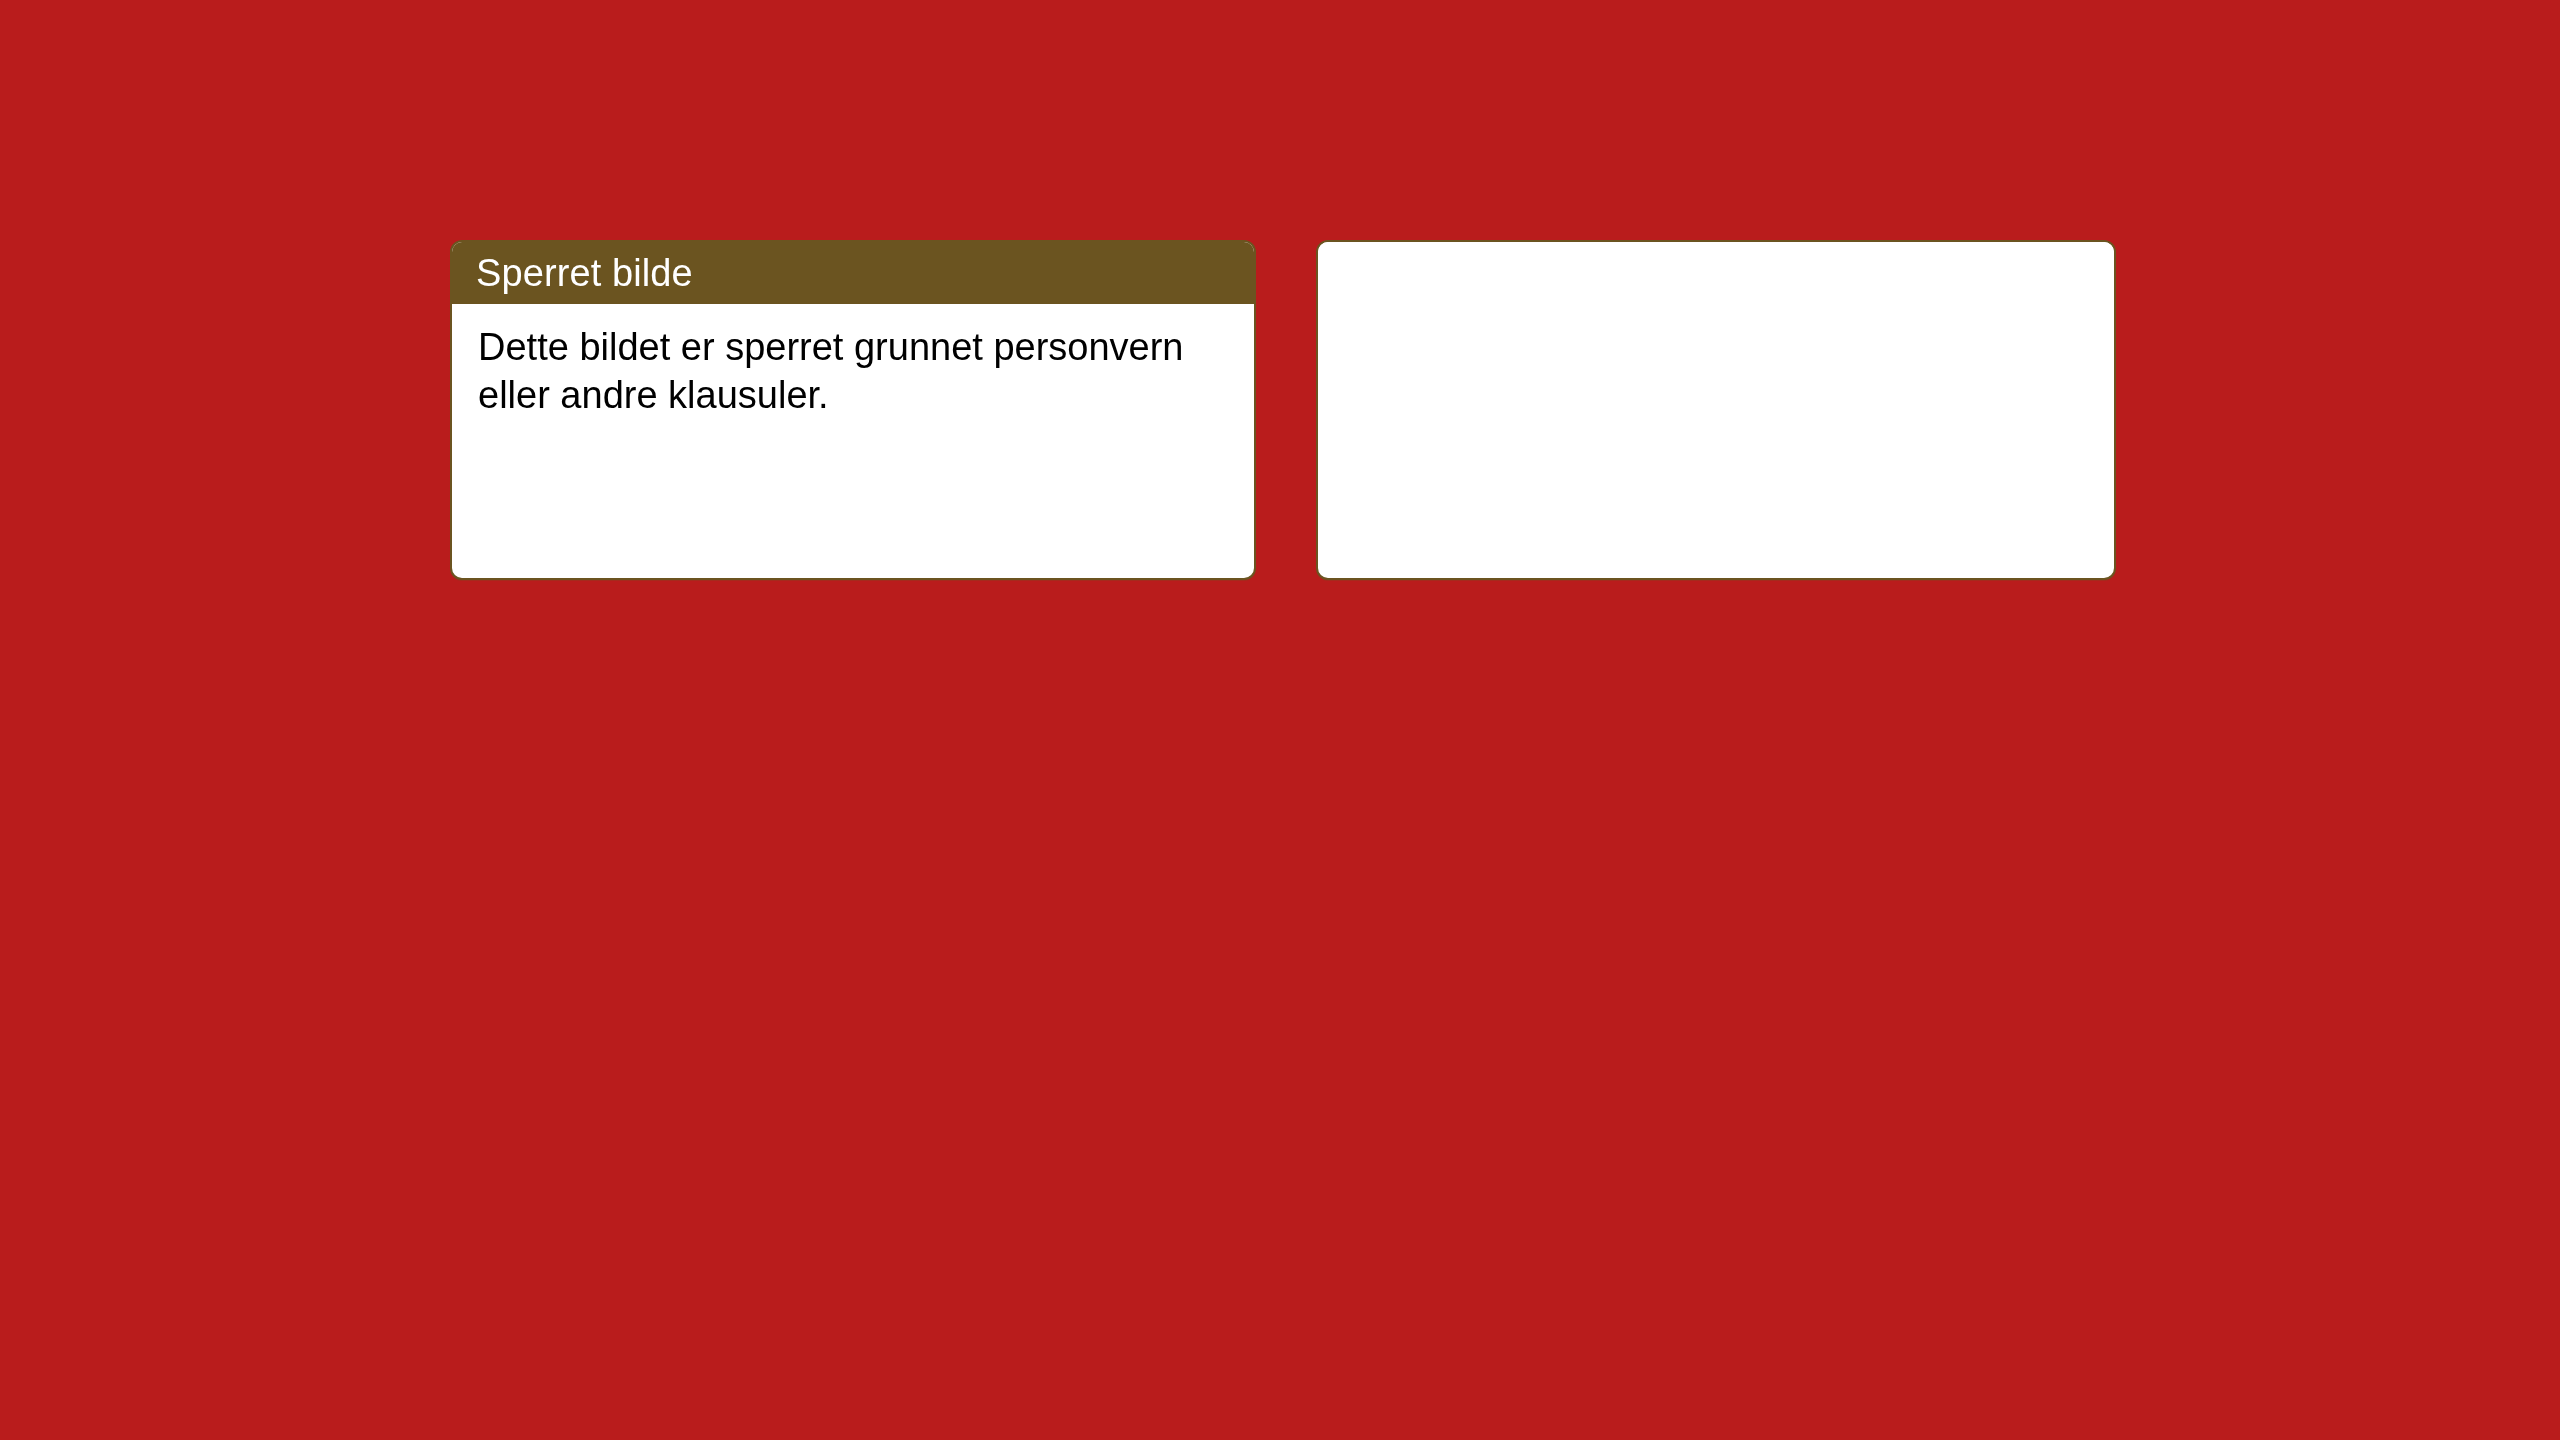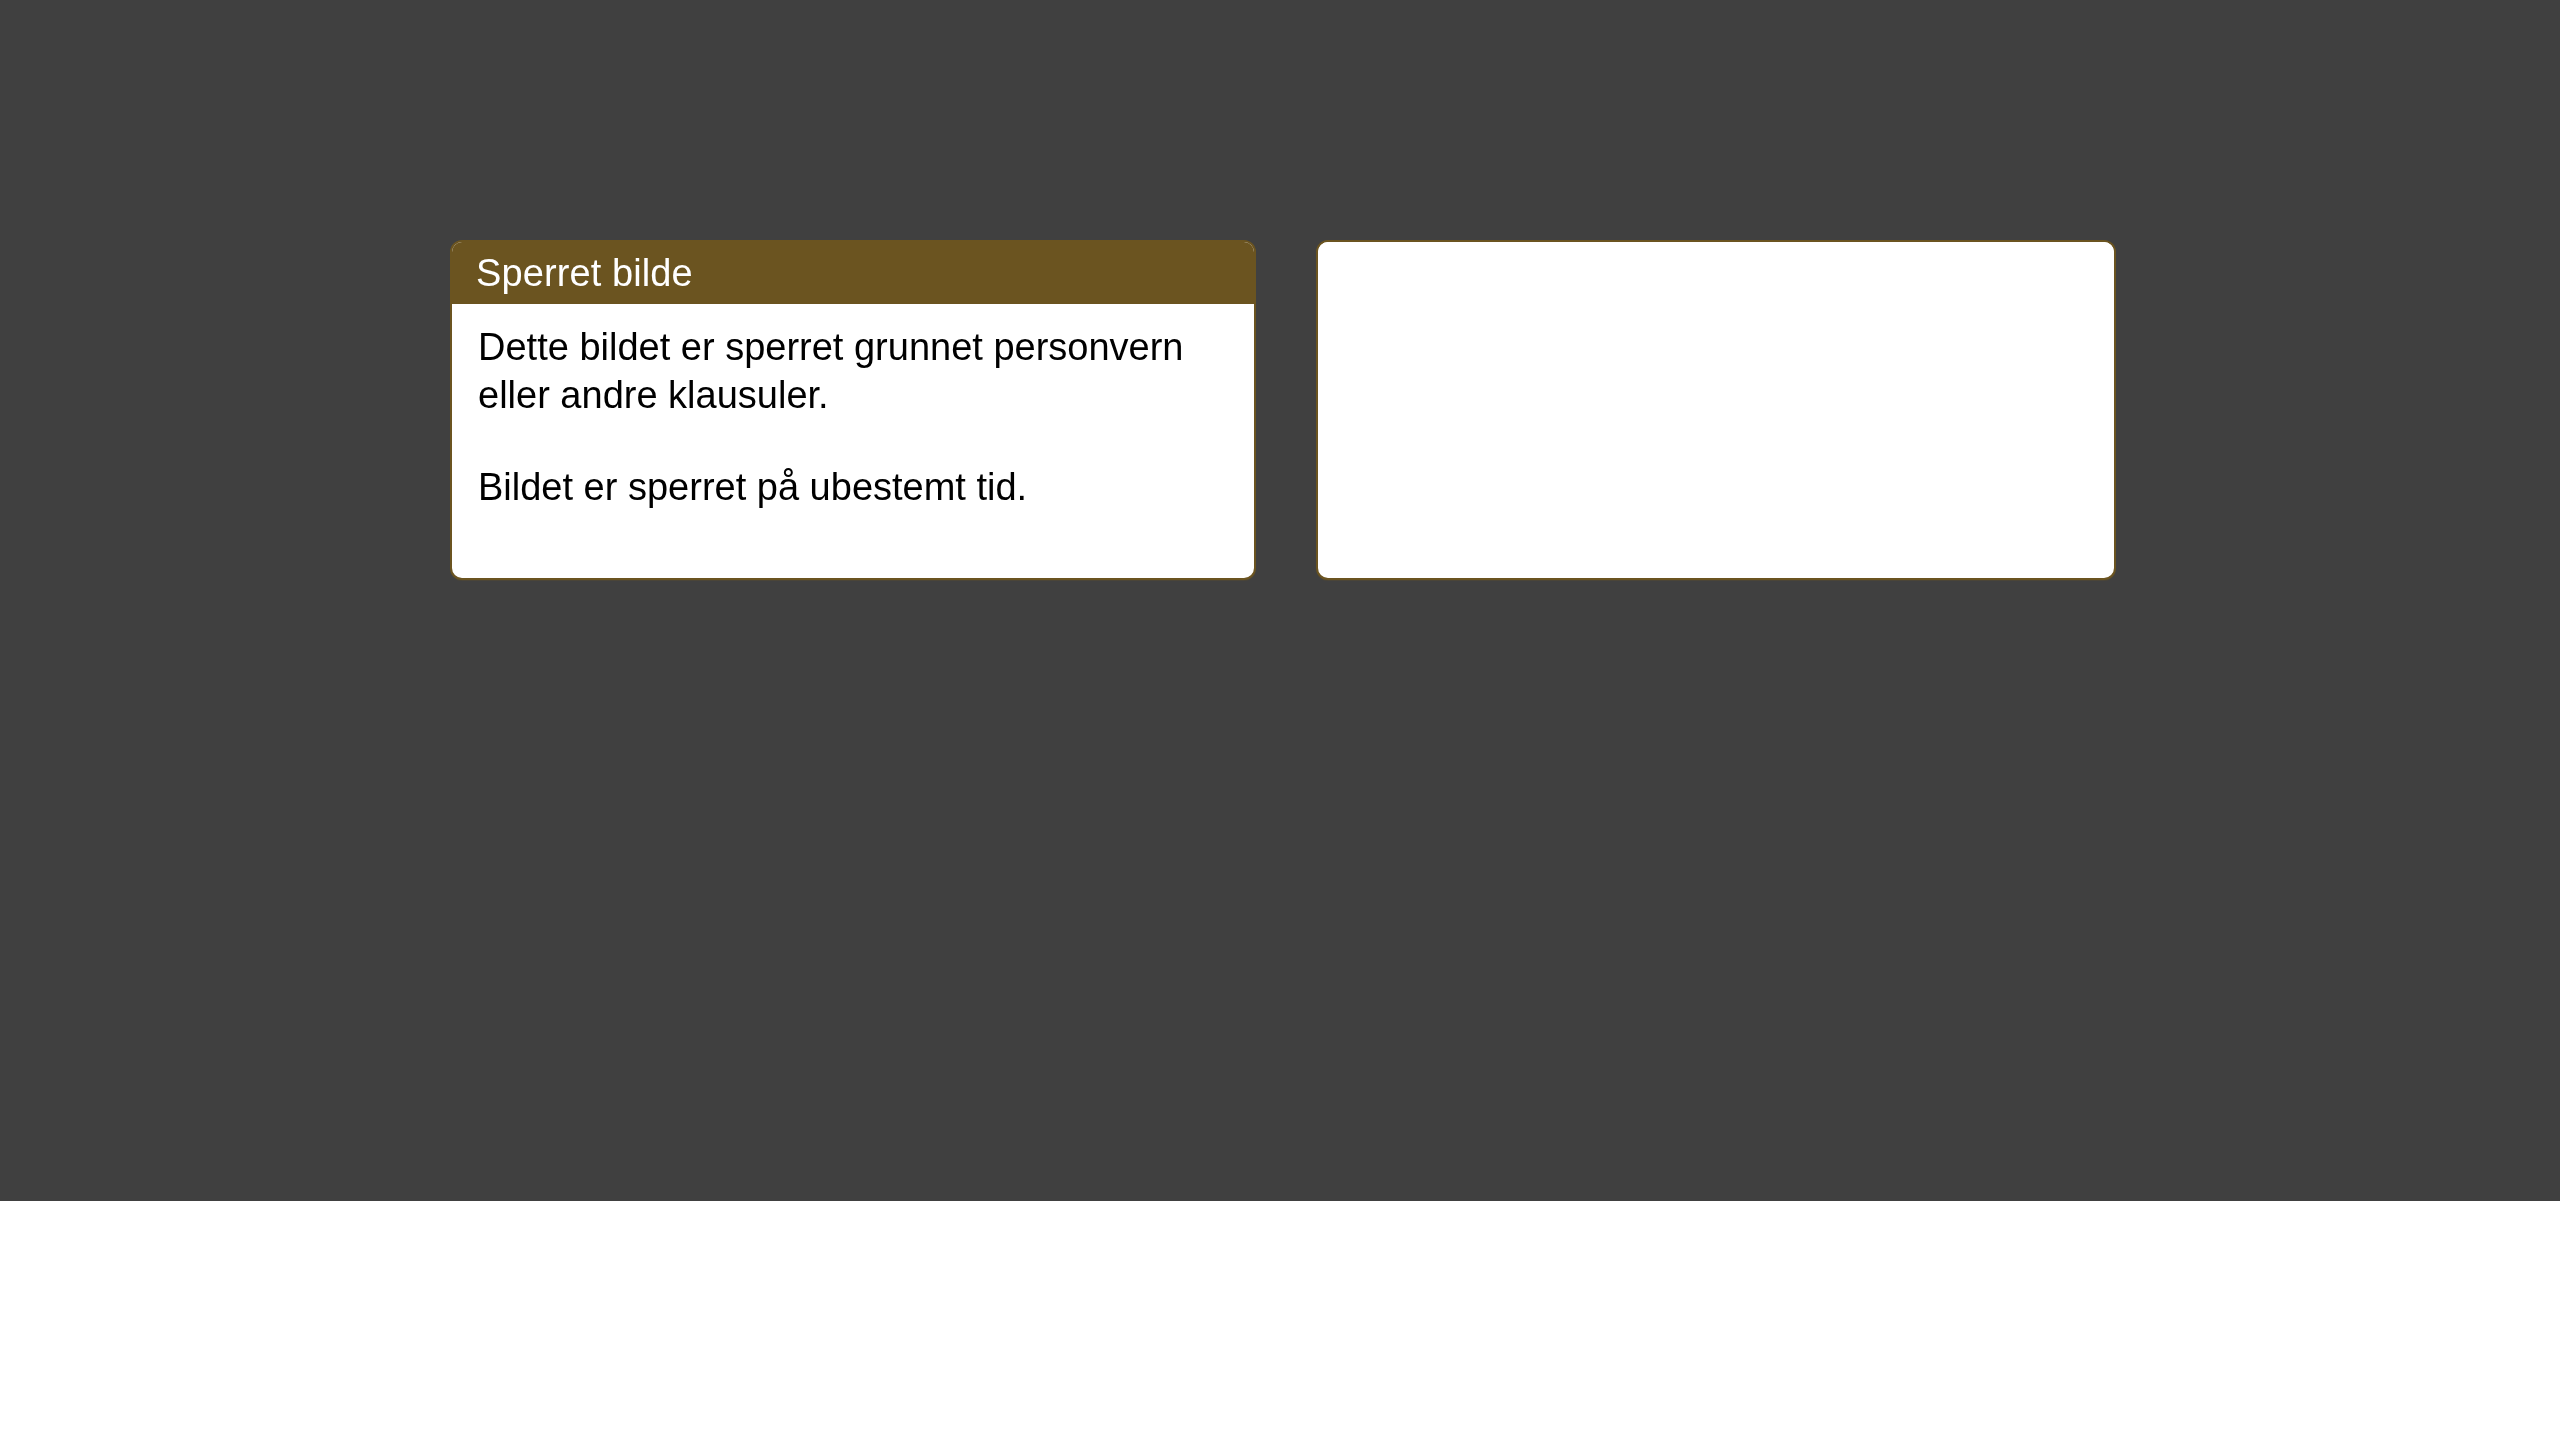--- a/index.html
+++ b/index.html
@@ -12,22 +12,22 @@
     width: 2560px;
     height: 1440px;
     overflow: hidden;
     font-family: "Liberation Sans", sans-serif;
     -webkit-font-smoothing: antialiased;
   }
 
   #stage {
     position: relative;
     width: 2560px;
-    height: 1201px;
-    background: #404040;
+    height: 1440px;
+    background: #b91c1c;
   }
 
   .notice-card {
     position: absolute;
     box-sizing: border-box;
     background: #ffffff;
     border: 2px solid #6b5420;
     border-radius: 12px;
     overflow: hidden;
     box-shadow: 0 1px 0 rgba(107, 84, 32, 0.25);
@@ -90,21 +90,20 @@
 <body>
 
 <div id="stage">
 
   <section class="notice-card" id="card-no">
     <div class="card-header">
       <h2 class="card-title">Sperret bilde</h2>
     </div>
     <div class="card-body">
       <p class="card-paragraph">Dette bildet er sperret grunnet personvern eller andre klausuler.</p>
-      <p class="card-paragraph">Bildet er sperret på ubestemt tid.</p>
     </div>
   </section>
 
   <section class="notice-card" id="card-en">
     <div class="card-body">
     </div>
   </section>
 
 </div>
 

